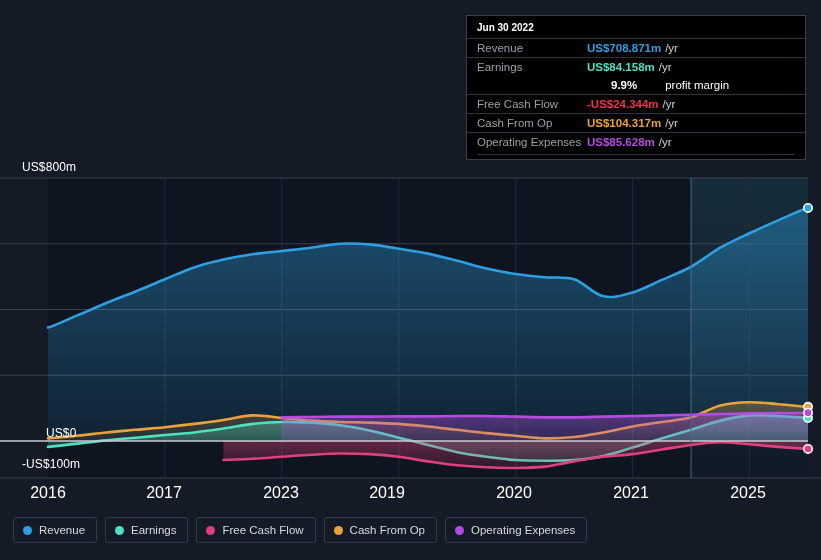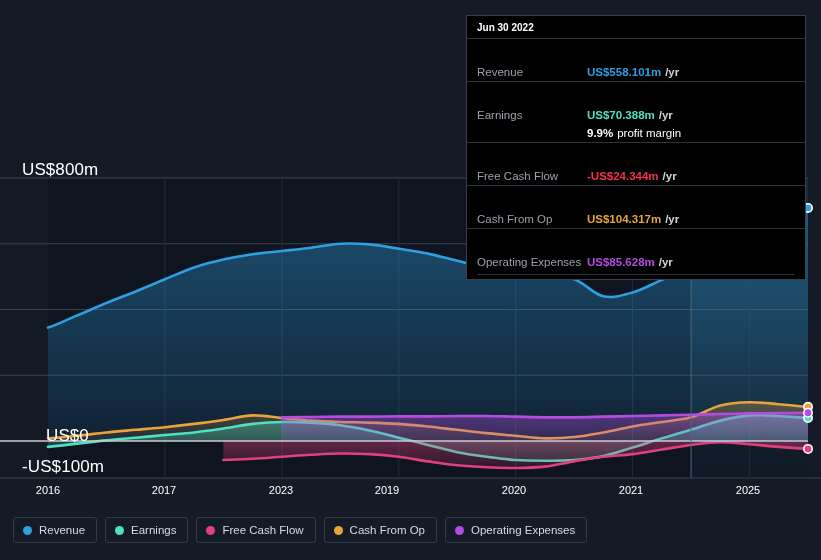--- a/index.html
+++ b/index.html
@@ -10,25 +10,25 @@
     -webkit-font-smoothing:antialiased;
   }
   #root{position:relative;width:821px;height:560px;}
 
   
   #chart-wrap{position:absolute;left:0;top:0;width:821px;height:505px;}
   #svg-chart{position:absolute;left:0;top:0;}
 
   
   .axis-label{
-    position:absolute;color:#ffffff;font-size:17px;letter-spacing:.1px;
+    position:absolute;color:#ffffff;font-size:12px;letter-spacing:.1px;
     white-space:nowrap;pointer-events:none;
   }
   .x-label{
-    position:absolute;color:#ffffff;font-size:11px;
+    position:absolute;color:#ffffff;font-size:16px;
     transform:translateX(-50%);white-space:nowrap;
   }
 
   
   #tooltip{
     position:absolute;left:466px;top:15px;width:340px;
     background:#000000;
     border:1px solid #3a3f4a;
     box-sizing:border-box;
     padding:0 0 4px 0;
@@ -37,25 +37,25 @@
   #tooltip .tt-date{
     color:#ffffff;font-size:10px;font-weight:bold;
     padding:6px 10px 5px 10px;
   }
   #tooltip .tt-row{
     display:flex;align-items:baseline;
     padding:3px 10px 3px 10px;
     border-top:1px solid #2e3340;
     font-size:11.5px;
   }
-  #tooltip .tt-row.noline{border-top:none;}
+  #tooltip .tt-row.noline{border-top:none;gap:24px;}
   #tooltip .tt-bottom{border-top:1px solid #2e3340;height:0;margin:3px 10px 0 10px;}
   #tooltip .tt-key{color:#9aa0ab;width:110px;flex:0 0 110px;}
   #tooltip .tt-val{font-weight:bold;}
-  #tooltip .tt-unit{color:#cfd3da;font-weight:bold;margin-left:4px;margin-top:24px;}
+  #tooltip .tt-unit{color:#cfd3da;font-weight:normal;margin-left:4px;}
   #tooltip .tt-sub{color:#ffffff;font-weight:normal;margin-left:4px;}
 
   
   #legend{
     position:absolute;left:0;top:508px;width:821px;height:44px;
     display:flex;align-items:center;gap:8px;padding-left:13px;
     box-sizing:border-box;
   }
   .legend-item{
     display:flex;align-items:center;gap:7px;
@@ -155,27 +155,27 @@
     <div class="x-label" style="left:514px;top:484px;">2020</div>
     <div class="x-label" style="left:631px;top:484px;">2021</div>
     <div class="x-label" style="left:748px;top:484px;">2025</div>
   </div>
 
   <div id="tooltip">
     <div class="tt-date">Jun 30 2022</div>
 
     <div class="tt-row">
       <span class="tt-key">Revenue</span>
-      <span class="tt-val" style="color:#2e9fe0">US$558.101m</span>
+      <span class="tt-val" style="color:#2e9fe0">US$708.871m</span>
       <span class="tt-unit">/yr</span>
     </div>
 
     <div class="tt-row">
       <span class="tt-key">Earnings</span>
-      <span class="tt-val" style="color:#4fe0c0">US$70.388m</span>
+      <span class="tt-val" style="color:#4fe0c0">US$84.158m</span>
       <span class="tt-unit">/yr</span>
     </div>
 
     <div class="tt-row noline">
       <span class="tt-key"></span>
       <span class="tt-val" style="color:#ffffff">9.9%</span>
       <span class="tt-sub">profit margin</span>
     </div>
 
     <div class="tt-row">

